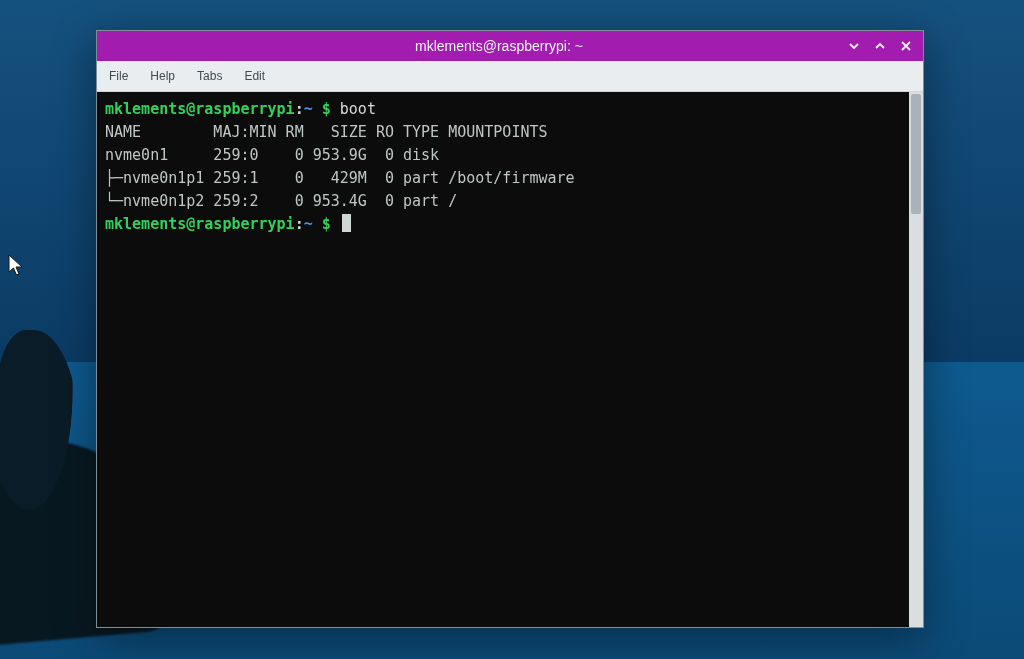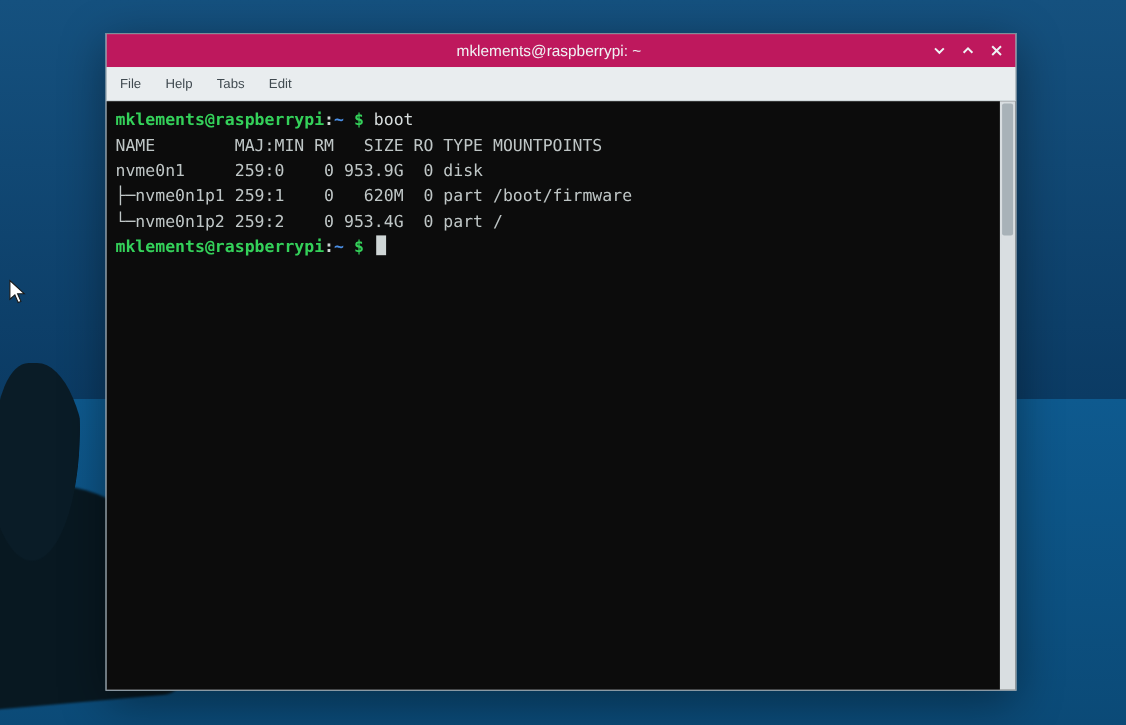--- a/index.html
+++ b/index.html
@@ -57,21 +57,21 @@
     width: 826px;
     height: 596px;
     box-shadow: 0 10px 40px rgba(0,0,0,.4);
     border: 1px solid #7d8e99;
     background: #e9edef;
     display: flex;
     flex-direction: column;
   }
   .titlebar {
     height: 30px;
-    background: #be185d;
+    background: #a21caf;
     color: #f0f3f5;
     display: flex;
     align-items: center;
     font-size: 14px;
     user-select: none;
   }
   .titlebar .title {
     flex: 1;
     text-align: center;
     white-space: nowrap;
@@ -193,21 +193,21 @@
       <span>File</span>
       <span>Help</span>
       <span>Tabs</span>
       <span>Edit</span>
     </div>
 
     <div class="term-wrap">
       <div class="terminal"><span class="p-user">mklements@raspberrypi</span><span class="p-colon">:</span><span class="p-path">~</span> <span class="p-doll">$</span> <span class="cmd">boot</span>
 <span class="out">NAME        MAJ:MIN RM   SIZE RO TYPE MOUNTPOINTS</span>
 <span class="out">nvme0n1     259:0    0 953.9G  0 disk </span>
-<span class="tree">├─nvme0n1p1 259:1    0   620M  0 part /boot/firmware</span>
+<span class="tree">├─nvme0n1p1 259:1    0   429M  0 part /boot/firmware</span>
 <span class="tree">└─nvme0n1p2 259:2    0 953.4G  0 part /</span>
 <span class="p-user">mklements@raspberrypi</span><span class="p-colon">:</span><span class="p-path">~</span> <span class="p-doll">$</span> <span class="block-cursor"></span></div>
       <div class="scrollbar">
         <div class="thumb"></div>
       </div>
     </div>
   </div>
 </div>
 
 </body></html>

